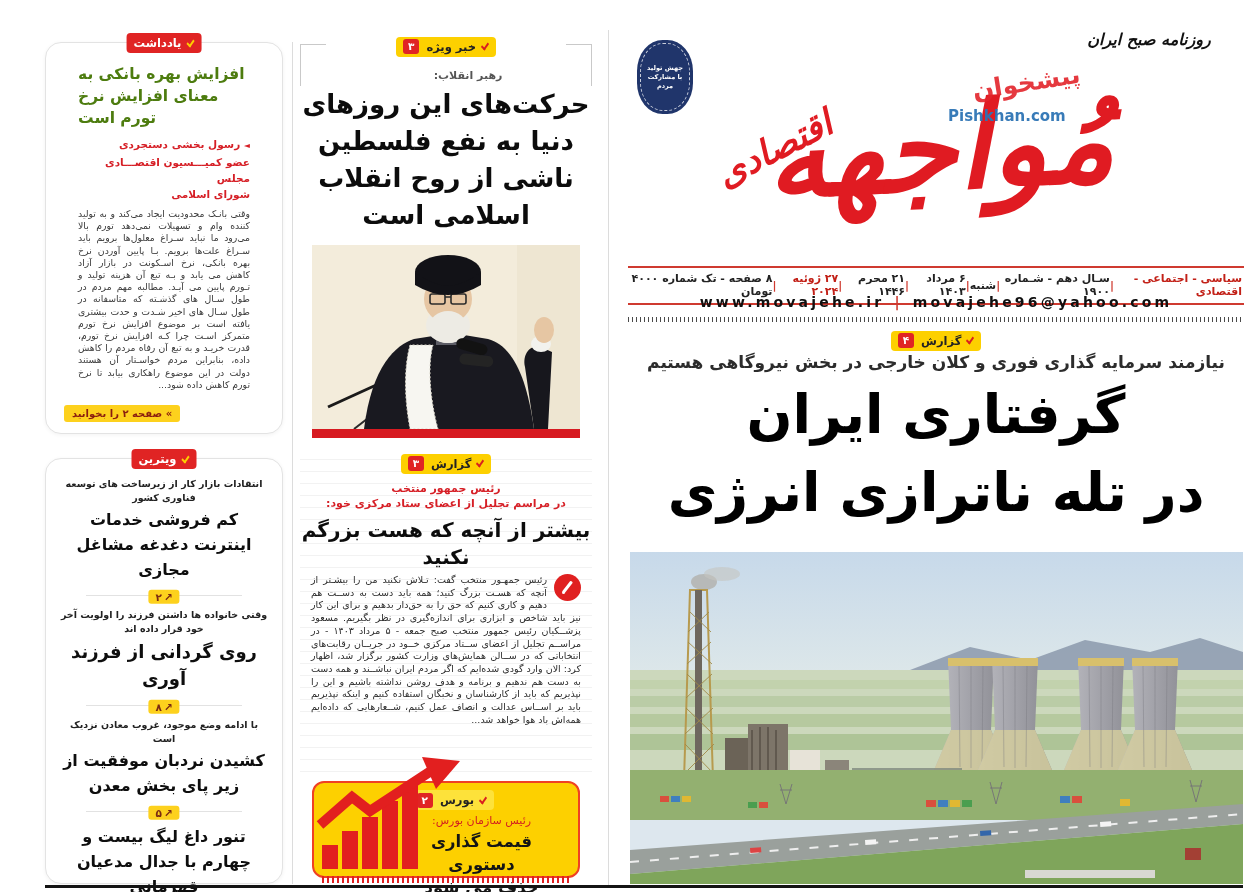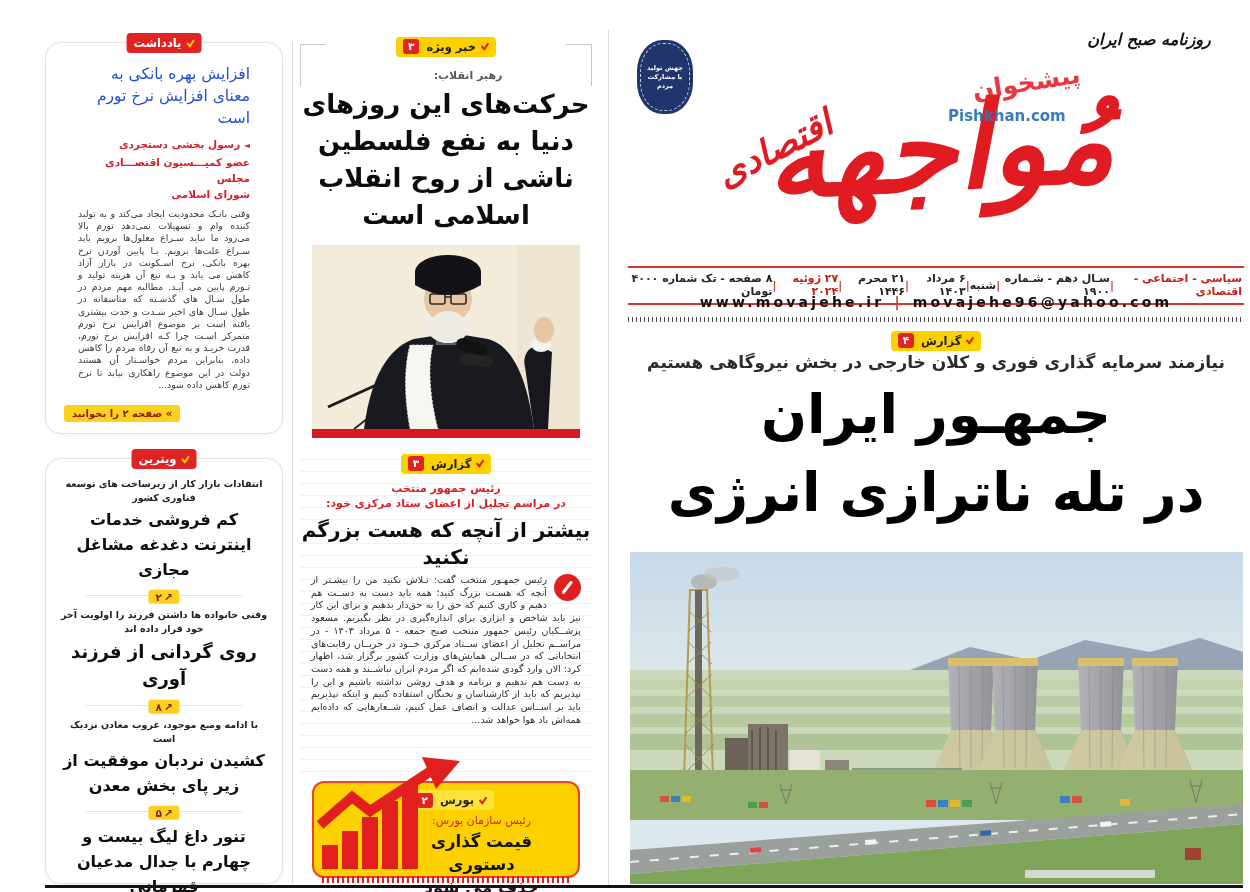--- a/index.html
+++ b/index.html
@@ -14,21 +14,21 @@
   .tag-yellow .tick { color:#d91f1f; }
   .tag-red .tick    { color:#fdd000; }
   .tag-num { background:#e02424; color:#fff; border-radius:3px; padding:0 5px; height:15px; line-height:15px; font-size:10.5px; margin-right:7px; }
 
   .pagebadge { display:inline-flex; direction:ltr; align-items:center; gap:2px; background:#fdd11d; color:#7a2a12; font-size:10.5px; font-weight:bold; border-radius:3px; padding:1px 7px; }
 
   
   .card { position:absolute; background:#fff; border:1px solid #e3e3e3; border-radius:16px; box-shadow:0 1px 4px rgba(0,0,0,.05); }
   .card .tag { position:absolute; top:-10px; left:50%; transform:translateX(-50%); }
   #note-card { left:45px; top:42px; width:238px; height:392px; padding:20px 32px 12px; }
-  .note-title { font-size:15.5px; line-height:22px; font-weight:normal; text-align:right; color:#1d4ed8; }
+  .note-title { font-size:15.5px; line-height:22px; font-weight:bold; text-align:left; color:#4d7c0f; }
   .note-author { margin-top:7px; color:#d61f26; font-weight:bold; font-size:10.5px; line-height:16px; text-align:right; }
   .note-body { margin-top:6px; font-size:9.3px; line-height:12.2px; text-align:justify; color:#3a3a3a; }
   .note-footer { position:absolute; left:18px; bottom:11px; background:#fdd11d; color:#8a1d0f; font-size:10px; font-weight:bold; padding:3px 8px; border-radius:3px; }
 
   #vitrine-card { left:45px; top:458px; width:238px; height:426px; padding:18px 14px 8px; }
   .v-item { margin-bottom:2px; }
   .v-kicker { font-size:9.5px; font-weight:600; color:#222; text-align:center; line-height:14px; }
   .v-title { font-size:16px; line-height:25px; font-weight:bold; color:#0e0e0e; text-align:center; margin-top:2px; }
   .v-title-lg { font-size:18px; line-height:27px; }
   .v-div { position:relative; border-top:1px solid #e2e2e2; margin:13px 26px 12px; }
@@ -131,21 +131,21 @@
 
   <div id="lead-tag-row">
     <span class="tag tag-yellow">
       <span class="tick"></span>
       <span>گزارش</span>
       <span class="tag-num">۴</span>
     </span>
   </div>
   <div id="lead-kicker">نیازمند سرمایه گذاری فوری و کلان خارجی در بخش نیروگاهی هستیم</div>
   <div id="lead-headline">
-    <div>جمهـور ایران</div>
+    <div>گرفتاری ایران</div>
     <div>در تله ناترازی انرژی</div>
   </div>
 
   <div id="plant-photo">
     <svg width="613" height="332" viewBox="0 0 613 332" preserveAspectRatio="none">
       <defs>
         <linearGradient id="sky" x1="0" y1="0" x2="0" y2="1">
           <stop offset="0" stop-color="#c7d9ea"></stop>
             <stop offset="1" stop-color="#ecf1e9"></stop>
         </linearGradient>

